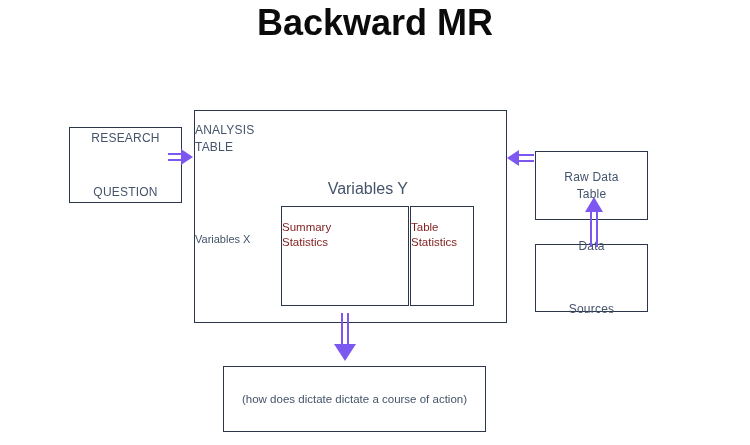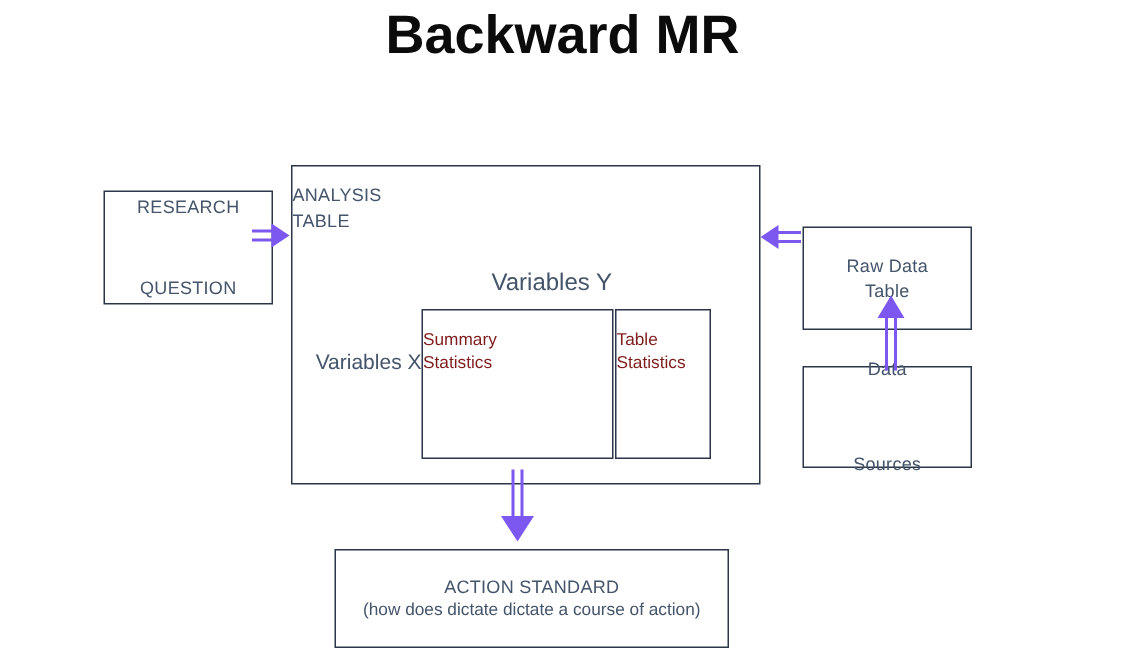--- a/index.html
+++ b/index.html
@@ -24,22 +24,22 @@
   #box-research{left:69px;top:127px;width:113px;height:76px;gap:37px;}
   #box-analysis{left:194px;top:110px;width:313px;height:213px;display:block;}
   #box-rawdata{left:535px;top:127px;width:113px;height:69px;margin-top:24px;}
   #box-datasources{left:535px;top:244px;width:113px;height:68px;gap:46px;}
   #box-action{left:223px;top:366px;width:263px;height:66px;}
   
   .an-header{position:absolute;top:11px;left:0;width:100%;text-align:left;
     font-size:12px;line-height:17px;color:#44546A;letter-spacing:.2px;}
   .an-vary{position:absolute;top:69px;left:86px;width:127px;text-align:right;
     font-size:16px;color:#44546A;}
-  .an-varx{position:absolute;top:122px;left:0;width:86px;text-align:right;
-    font-size:14px;color:#44546A;}
+  .an-varx{position:absolute;top:122px;left:0;width:86px;text-align:left;
+    font-size:11px;color:#44546A;}
   .cell{
     position:absolute;top:95px;height:100px;border:1.5px solid #2b3648;background:#fff;
     box-sizing:border-box;color:#7f1d1d;text-align:left;padding-top:13px;
   }
   #cell-summary{left:86px;width:128px;}
   #cell-test{left:215px;width:64px;}
   
   .shaft-h{position:absolute;box-sizing:border-box;height:8px;background:transparent;
     border-top:2px solid #7c58f0;border-bottom:2px solid #7c58f0;}
   .shaft-v{position:absolute;box-sizing:border-box;width:8px;background:transparent;
@@ -89,21 +89,20 @@
     <div class="lbl">Raw Data</div>
     <div class="lbl">Table</div>
   </div>
 
   <div class="dbox" id="box-datasources">
     <div class="lbl">Data</div>
     <div class="lbl">Sources</div>
   </div>
 
   <div class="dbox" id="box-action">
-    <div class="lbl">ACTION STANDARD</div>
     <div class="lbl-sm">(how does dictate dictate a course of action)</div>
   </div>
 
   <div>
     <div class="shaft-h" style="left:168px;top:153px;width:16px;"></div>
     <div class="head head-right" style="left:181px;top:149px;"></div>
   </div>
 
   <div>
     <div class="shaft-h" style="left:518px;top:154px;width:16px;"></div>

